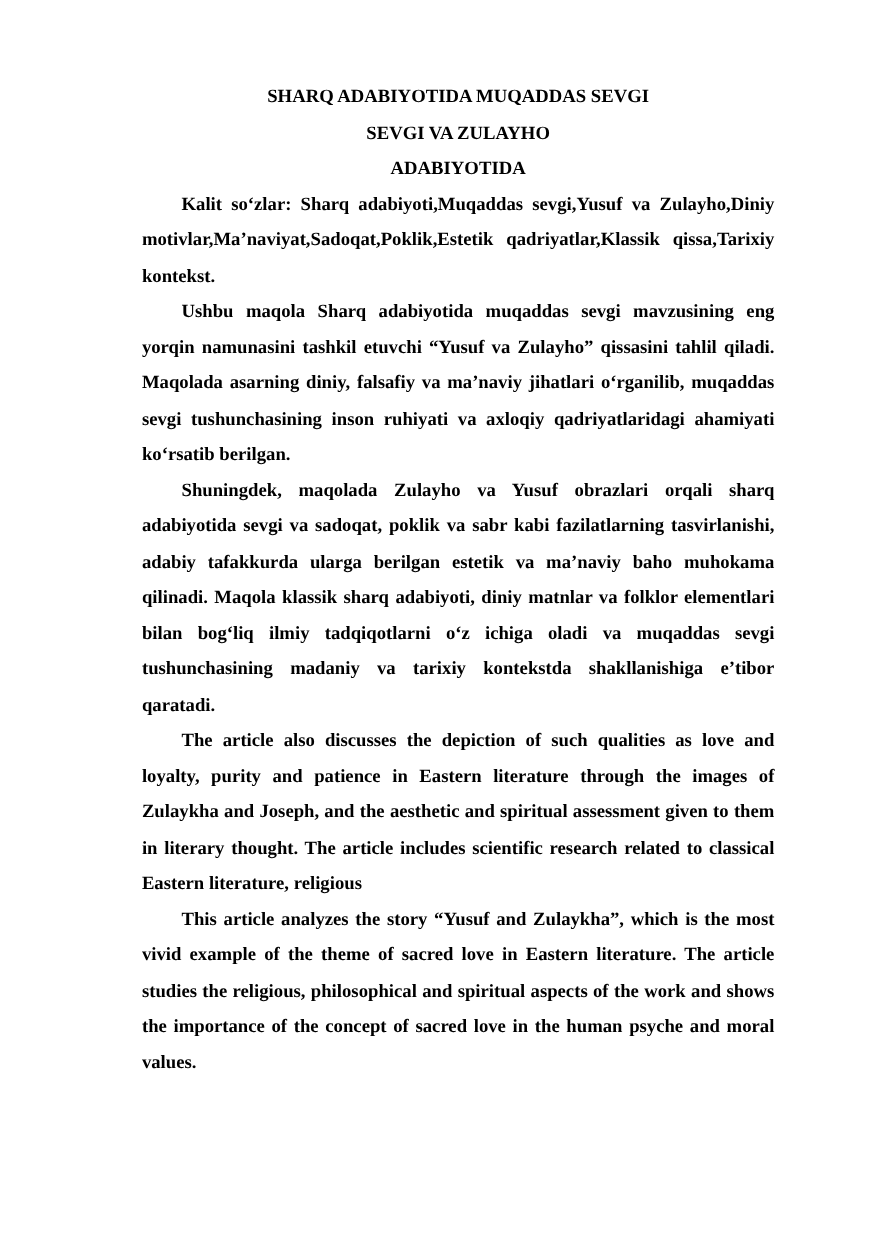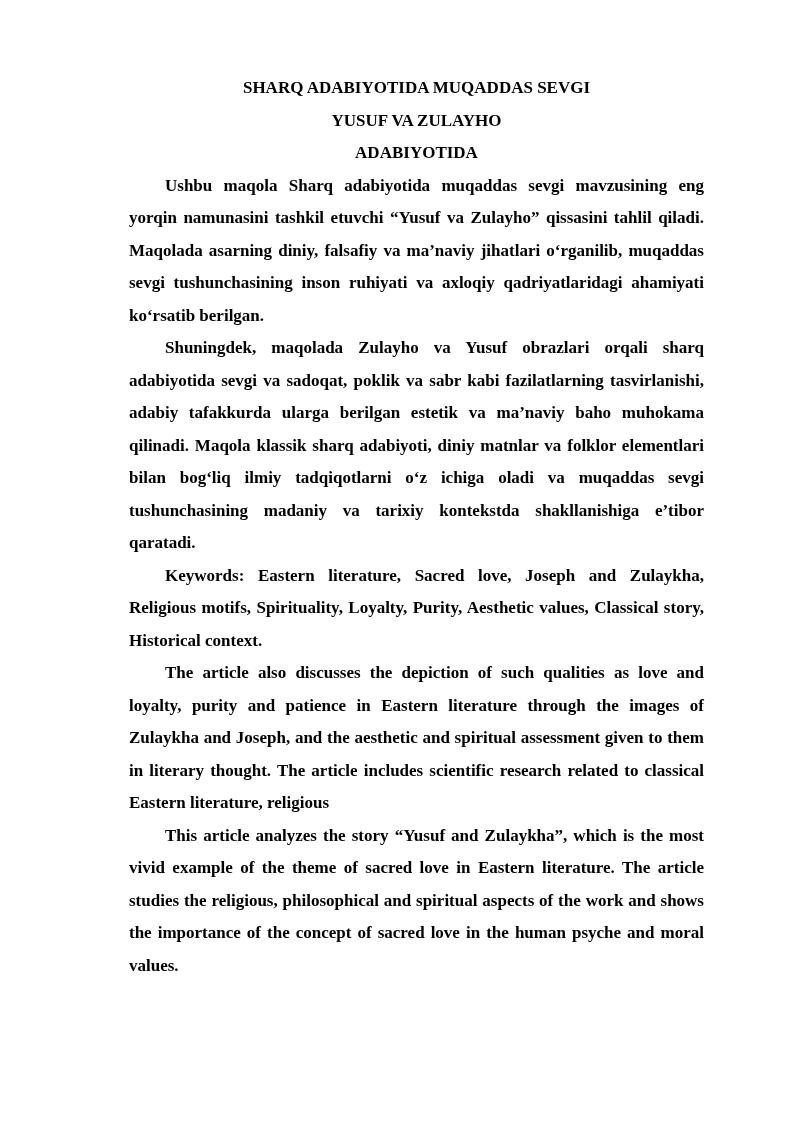--- a/index.html
+++ b/index.html
@@ -41,29 +41,29 @@
     font-weight: bold;
   }
 </style>
 </head>
 <body>
 
 <div class="page">
 
   <h1 class="heading">SHARQ ADABIYOTIDA MUQADDAS SEVGI</h1>
 
-  <h2 class="heading">YUSUF VA ZULAYHO</h2>
+  <h2 class="heading">SEVGI VA ZULAYHO</h2>
 
   <h3 class="heading">ADABIYOTIDA</h3>
 
+  <p class="para bold">Kalit soʻzlar: Sharq adabiyoti,Muqaddas sevgi,Yusuf va Zulayho,Diniy motivlar,Ma’naviyat,Sadoqat,Poklik,Estetik qadriyatlar,Klassik qissa,Tarixiy kontekst.</p>
 
   <p class="para">Ushbu maqola Sharq adabiyotida muqaddas sevgi mavzusining eng yorqin namunasini tashkil etuvchi “Yusuf va Zulayho” qissasini tahlil qiladi. Maqolada asarning diniy, falsafiy va ma’naviy jihatlari oʻrganilib, muqaddas sevgi tushunchasining inson ruhiyati va axloqiy qadriyatlaridagi ahamiyati koʻrsatib berilgan.</p>
 
   <p class="para">Shuningdek, maqolada Zulayho va Yusuf obrazlari orqali sharq adabiyotida sevgi va sadoqat, poklik va sabr kabi fazilatlarning tasvirlanishi, adabiy tafakkurda ularga berilgan estetik va ma’naviy baho muhokama qilinadi. Maqola klassik sharq adabiyoti, diniy matnlar va folklor elementlari bilan bogʻliq ilmiy tadqiqotlarni oʻz ichiga oladi va muqaddas sevgi tushunchasining madaniy va tarixiy kontekstda shakllanishiga e’tibor qaratadi.</p>
 
 
-  <p class="para bold">Keywords: Eastern literature, Sacred love, Joseph and Zulaykha, Religious motifs, Spirituality, Loyalty, Purity, Aesthetic values, Classical story, Historical context.</p>
 
   <p class="para">The article also discusses the depiction of such qualities as love and loyalty, purity and patience in Eastern literature through the images of Zulaykha and Joseph, and the aesthetic and spiritual assessment given to them in literary thought. The article includes scientific research related to classical Eastern literature, religious</p>
 
   <p class="para">This article analyzes the story “Yusuf and Zulaykha”, which is the most vivid example of the theme of sacred love in Eastern literature. The article studies the religious, philosophical and spiritual aspects of the work and shows the importance of the concept of sacred love in the human psyche and moral values.</p>
 
 </div>
 
 </body></html>

